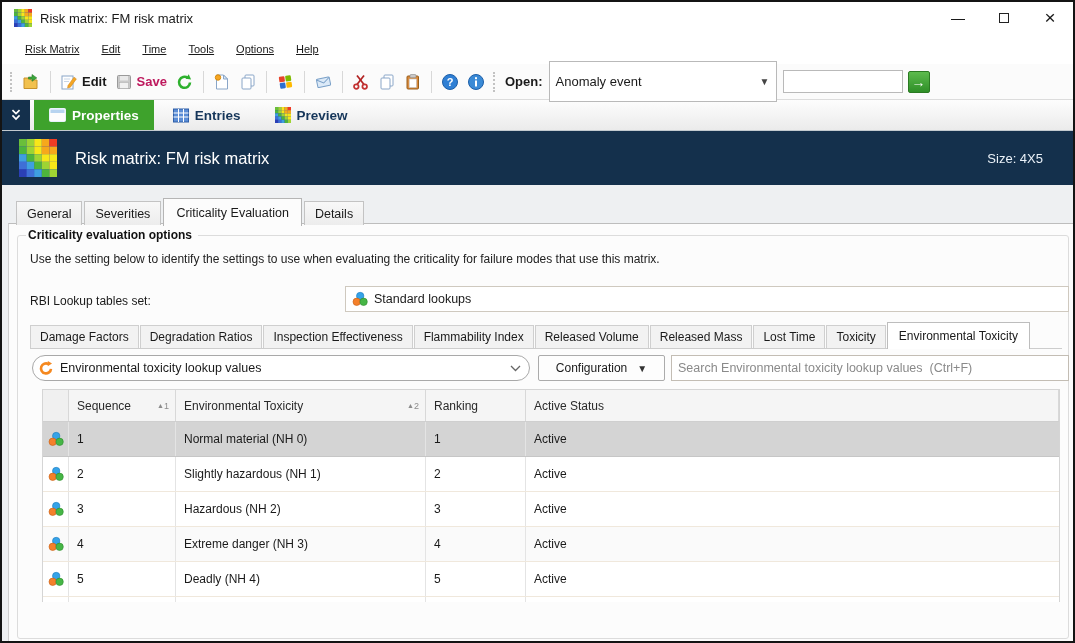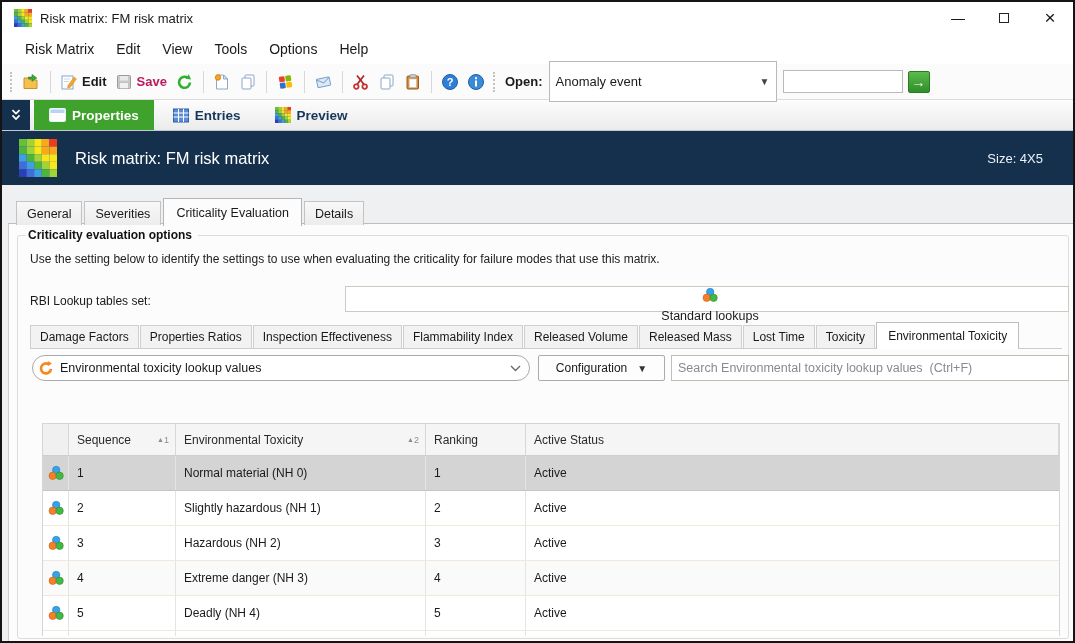--- a/index.html
+++ b/index.html
@@ -11,21 +11,21 @@
   }
   
   .titlebar{height:32px;display:flex;align-items:center;background:#fff;}
   .titlebar .appicon{margin:0 8px 0 12px;display:flex;}
   .titlebar .title{font-size:13px;}
   .wincontrols{margin-left:auto;display:flex;height:100%;}
   .winbtn{width:46px;display:flex;align-items:center;justify-content:center;font-size:14px;cursor:default;}
   .maxbox{width:10px;height:10px;border:1.4px solid #222;}
   
   .menubar{height:30px;display:flex;align-items:center;padding-left:12px;background:#fff;}
-  .menuitem{padding:4px 11px;font-size:14px;}
+  .menuitem{padding:4px 11px;font-size:11px;text-decoration:underline;}
   
   .toolbar{height:36px;display:flex;align-items:center;background:#fbfbfb;border-bottom:1px solid #dcdcdc;padding-left:4px;}
   .grip{width:4px;height:20px;border-left:2px dotted #c3c3c3;margin:0 4px;}
   .tbtn{display:flex;align-items:center;gap:4px;padding:3px 4px;border-radius:2px;}
   .tbtn .lbl{font-size:13px;font-weight:bold;}
   .tbtn.disabled .lbl{color:#be185d;font-weight:bold;}
   .tsep{width:1px;height:22px;background:#d8d8d8;margin:0 5px;}
   .openlbl{font-size:13px;font-weight:bold;margin:0 6px 0 4px;}
   .opencombo{width:228px;height:41px;border:1px solid #b9b9b9;background:#fff;display:flex;align-items:center;font-size:13px;padding-left:6px;}
   .opencombo .caret{margin-left:auto;padding-right:6px;color:#444;font-size:10px;}
@@ -44,35 +44,35 @@
   
   .contentarea{position:absolute;top:183px;left:0;right:0;bottom:0;background:#eef0f2;}
   .maintabs{position:absolute;top:11px;left:14px;display:flex;align-items:flex-end;z-index:3;}
   .mtab{padding:5px 10px 4px;font-size:12.5px;background:linear-gradient(#f8f8f8,#ececec);border:1px solid #c3c3c3;border-bottom:none;margin-right:2px;position:relative;top:1px;}
   .mtab.active{background:#fcfcfc;padding:7px 12px 6px;top:2px;z-index:4;border-color:#b5b5b5;}
   .page{position:absolute;top:38px;left:6px;right:0;bottom:0;background:#fcfcfc;border-top:1px solid #bdbdbd;border-left:1px solid #cfcfcf;}
   fieldset.groupbox{position:absolute;left:8px;top:4px;right:4px;bottom:2px;border:1px solid #dcdcdc;border-radius:3px;margin:0;padding:0;}
   fieldset.groupbox legend{margin-left:8px;padding:0 6px 0 2px;font-size:12px;font-weight:bold;color:#111;}
   .desc{position:absolute;left:12px;top:10px;font-size:12px;color:#222;}
   .rbilabel{position:absolute;left:12px;top:52px;font-size:12px;}
-  .rbifield{position:absolute;left:327px;top:44px;right:-1px;height:26px;background:#fff;border:1px solid #cfc9bf;display:flex;align-items:center;gap:6px;padding-left:6px;font-size:12.5px;flex-direction:column;}
+  .rbifield{position:absolute;left:327px;top:44px;right:-1px;height:26px;background:#fff;border:1px solid #cfc9bf;display:flex;align-items:center;gap:6px;padding-left:6px;font-size:12.5px;}
   
   .subtabs{position:absolute;left:12px;top:80px;right:6px;display:flex;align-items:flex-end;border-bottom:1px solid #cdcdcd;}
   .stab{padding:4px 9px;font-size:12px;background:#f2f2f2;border:1px solid #cfcfcf;border-bottom:none;margin-right:1px;position:relative;top:0;white-space:nowrap;}
   .stab.active{background:#fff;border-color:#bdbdbd;margin-bottom:-1px;padding:6px 11px;}
   
   .controlsrow{position:absolute;left:0;top:113px;right:0;height:27px;}
   .lookupcombo{position:absolute;left:14px;width:498px;height:26px;border:1px solid #a9a9a9;border-radius:13px;background:#fff;display:flex;align-items:center;gap:6px;padding-left:5px;font-size:12.5px;}
   .lookupcombo .chev{margin-left:auto;margin-right:8px;color:#666;}
   .configbtn{position:absolute;left:520px;width:127px;height:26px;border:1px solid #ababab;border-radius:2px;background:#fdfdfd;display:flex;align-items:center;justify-content:center;gap:10px;font-size:12px;}
   .configbtn .caret{font-size:10px;color:#333;}
   .searchbox{position:absolute;left:653px;right:-1px;height:26px;border:1px solid #c3bdb4;background:#fff;font-size:12.5px;padding:0 6px;outline:none;color:#4c1d95;}
   .searchbox::placeholder{color:#8a8a8a;}
   
-  .grid{position:absolute;left:24px;top:147px;right:8px;height:213px;background:#fff;border:1px solid #d5d5d5;border-bottom:1px solid #d0d0d0;margin-top:34px;}
+  .grid{position:absolute;left:24px;top:147px;right:8px;height:213px;background:#fff;border:1px solid #d5d5d5;border-bottom:1px solid #d0d0d0;}
   .t-row{display:flex;height:35px;border-bottom:1px solid #f0e8dc;background:#fff;}
   .t-row.header{height:32px;background:#f5f5f5;border-bottom:1px solid #cfcfcf;}
   .t-row.selected{background:#d4d4d4;border-bottom:1px solid #c6c6c6;}
   .t-row.alt{background:#fafafa;}
   .t-row.empty{height:5px;border-bottom:none;}
   .cell{display:flex;align-items:center;padding-left:8px;font-size:12px;border-right:1px solid #e4e4e4;overflow:hidden;white-space:nowrap;}
   .header .cell{border-right:1px solid #d8d8d8;color:#2a2a2a;}
   .c-icon{width:26px;justify-content:center;padding-left:0;}
   .header .c-icon{background:#f0f0f0;}
   .c-seq{width:107px;}
@@ -130,21 +130,21 @@
         </div>
       <div class="winbtn" style="font-size:19px;">
           <span>×</span>
         </div>
     </div>
   </div>
 
   <div class="menubar">
     <span class="menuitem">Risk Matrix</span>
     <span class="menuitem">Edit</span>
-    <span class="menuitem">View</span>
+    <span class="menuitem">Time</span>
     <span class="menuitem">Tools</span>
     <span class="menuitem">Options</span>
     <span class="menuitem">Help</span>
   </div>
 
   <div class="toolbar">
     <span class="grip"></span>
     <span class="tbtn">
       <span>
           <svg width="19" height="18" viewBox="0 0 18 18">
@@ -399,21 +399,21 @@
                 <circle cx="8.2" cy="5" r="3.7" fill="#35a3e8" stroke="#1c7bbf" stroke-width="0.6"></circle>
                 <circle cx="4.7" cy="10.8" r="3.7" fill="#f5802a" stroke="#c45d12" stroke-width="0.6"></circle>
                 <circle cx="11.6" cy="10.8" r="3.7" fill="#46b646" stroke="#2d8b2d" stroke-width="0.6"></circle>
               </svg>
             </span>
           <span>Standard lookups</span>
         </div>
 
         <div class="subtabs">
           <span class="stab">Damage Factors</span>
-          <span class="stab">Properties Ratios</span>
+          <span class="stab">Degradation Ratios</span>
           <span class="stab">Inspection Effectiveness</span>
           <span class="stab">Flammability Index</span>
           <span class="stab">Released Volume</span>
           <span class="stab">Released Mass</span>
           <span class="stab">Lost Time</span>
           <span class="stab">Toxicity</span>
           <span class="stab active">Environmental Toxicity</span>
         </div>
 
         <div class="controlsrow">

